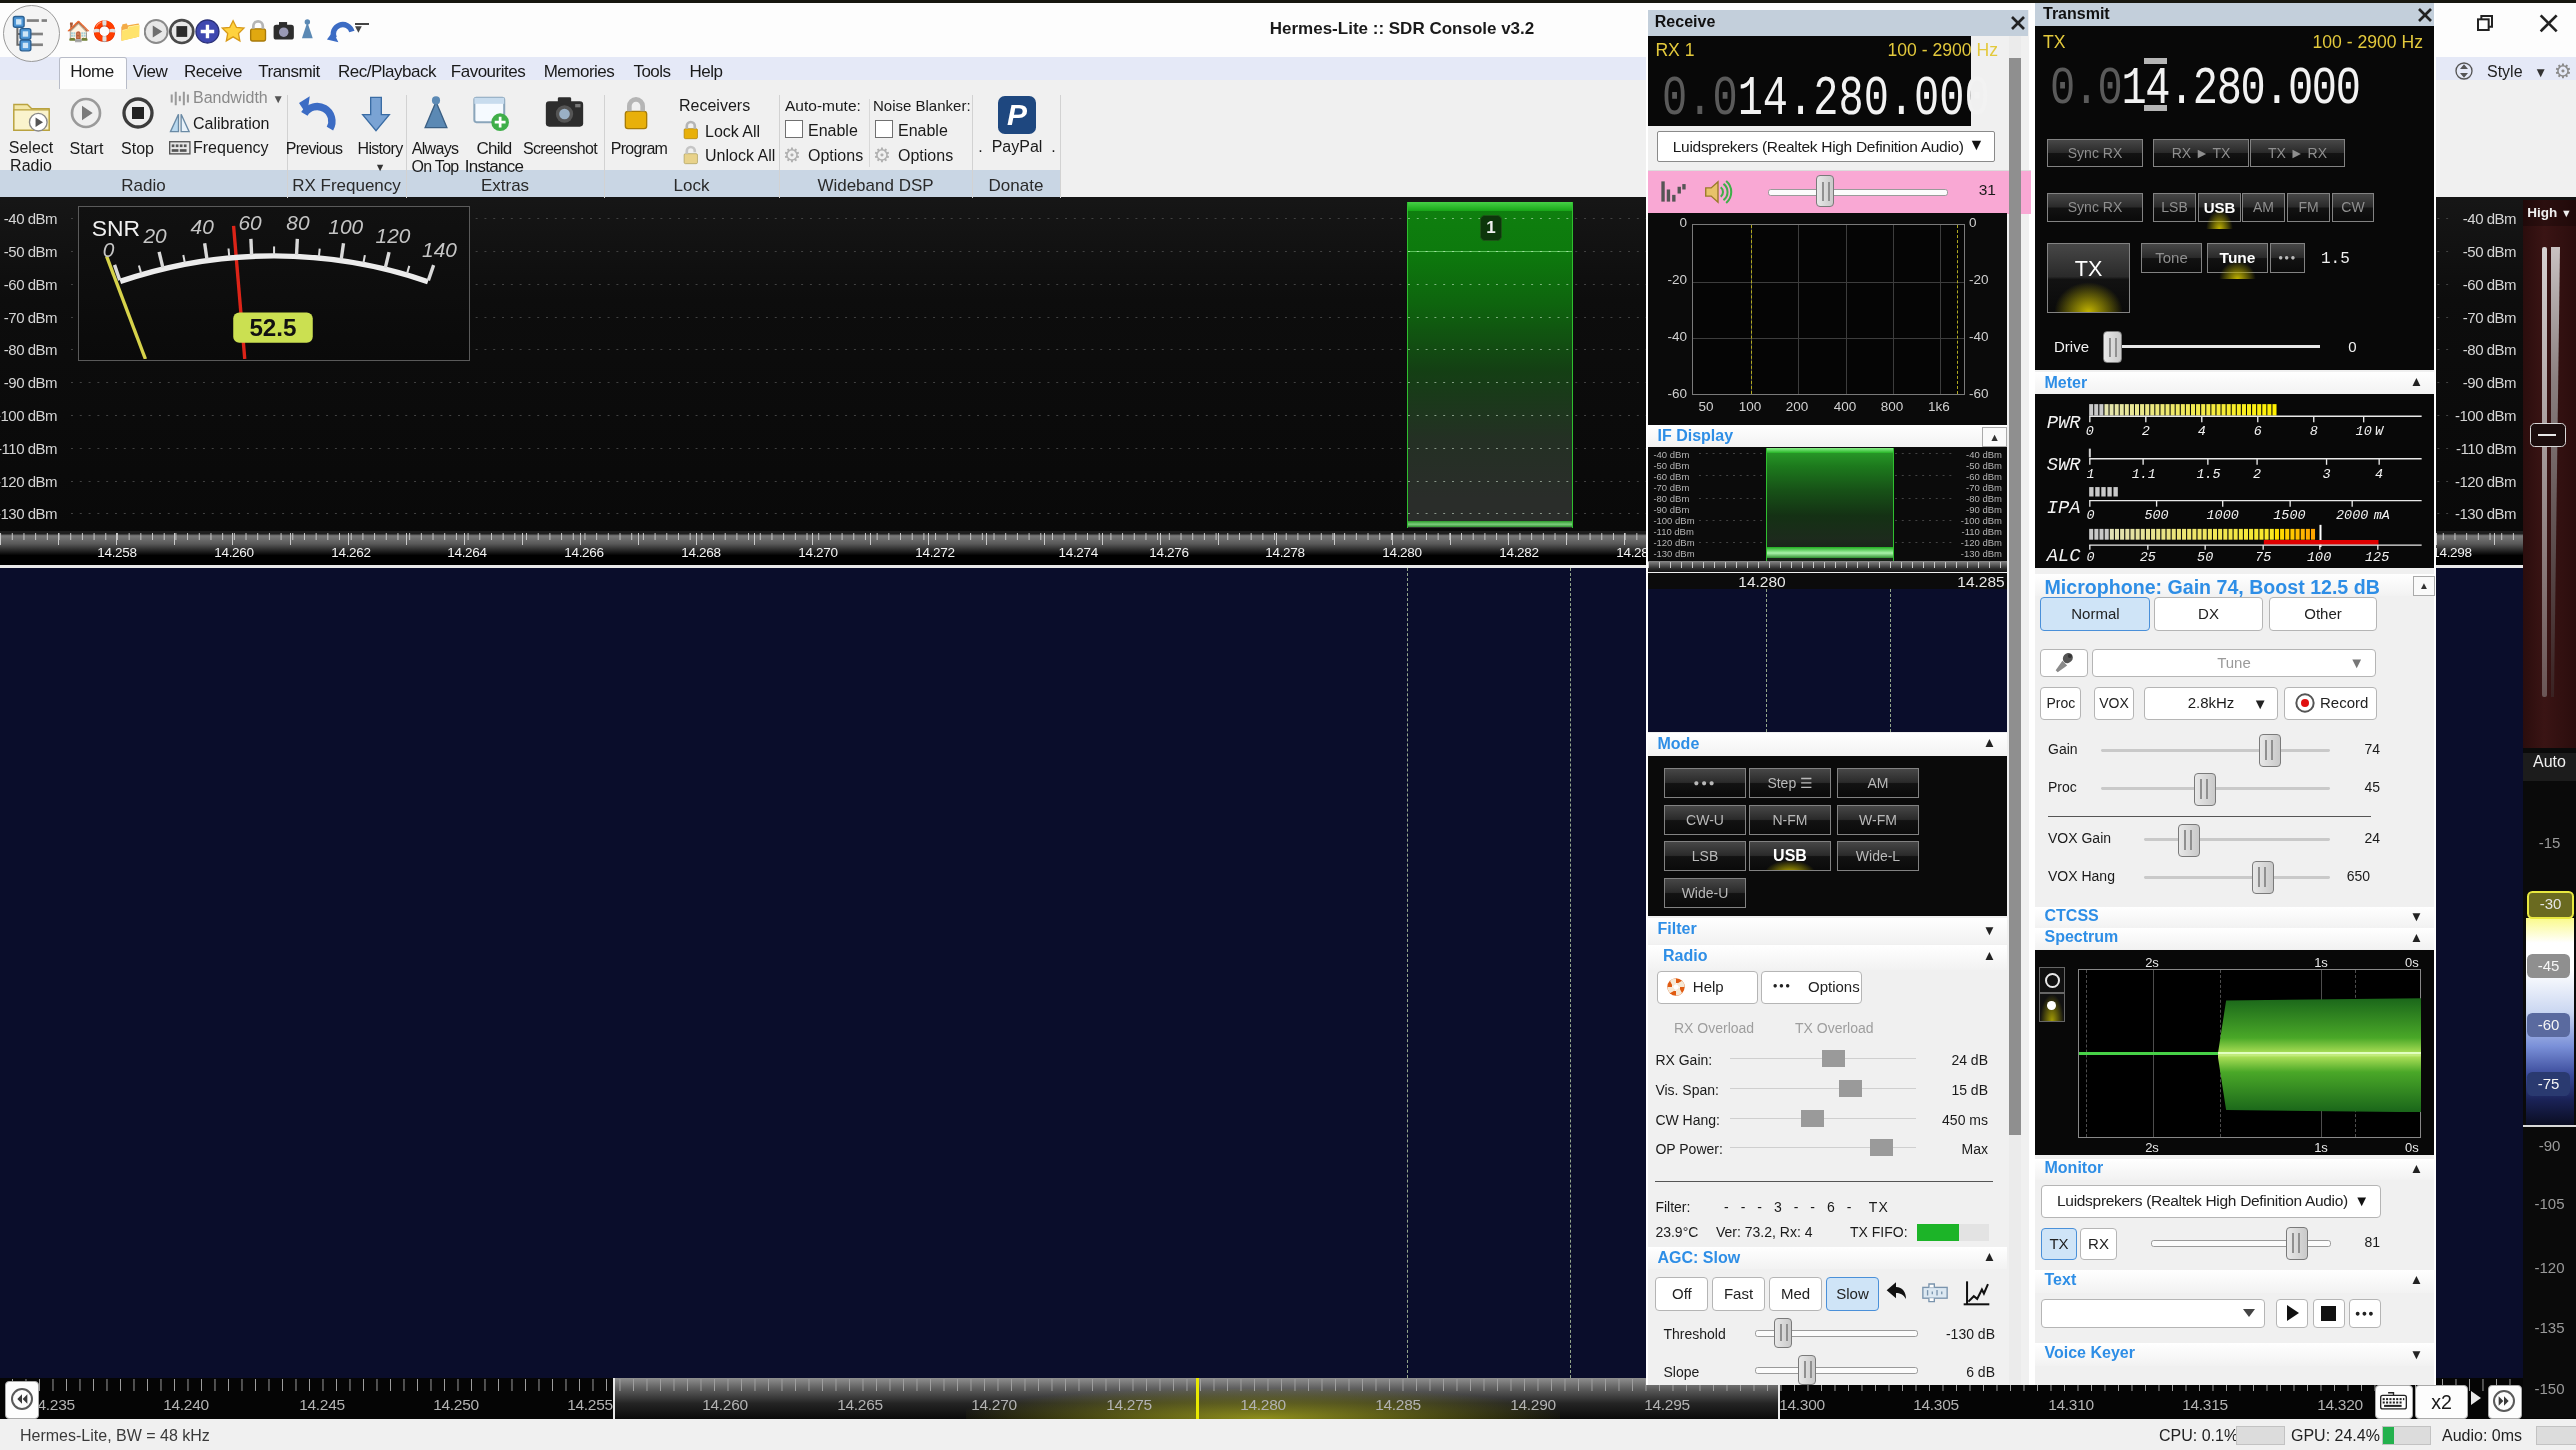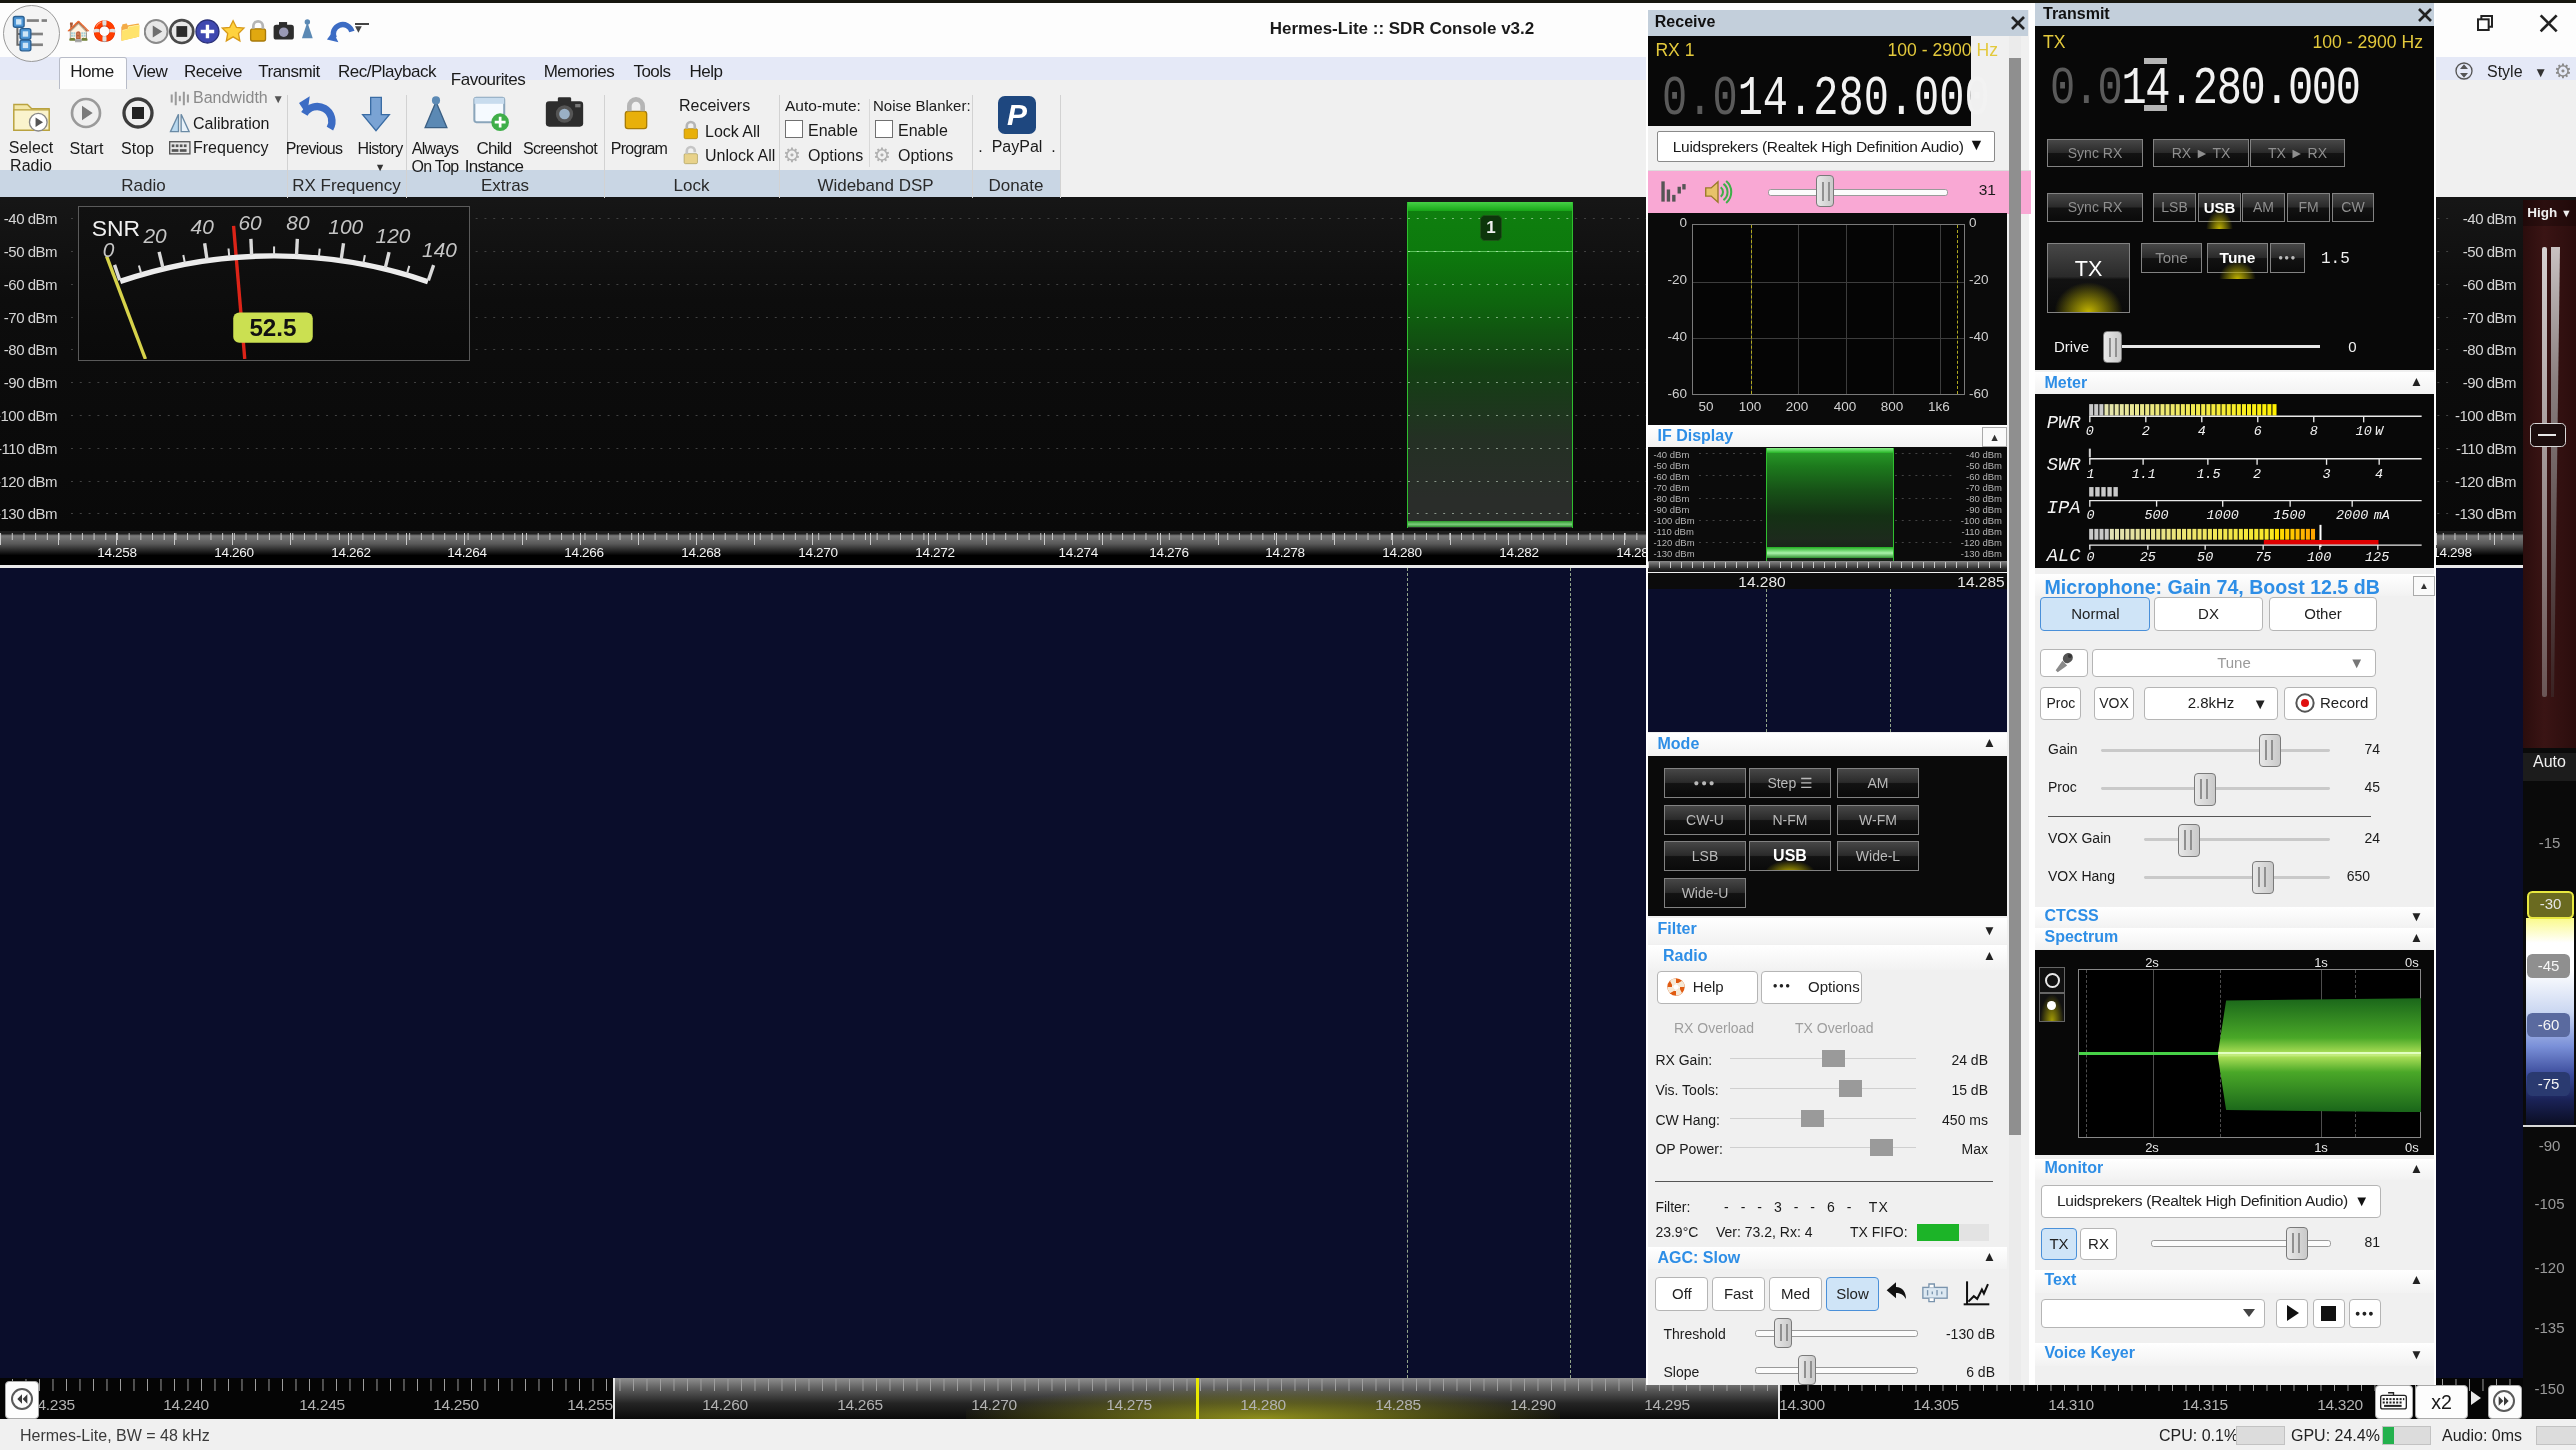--- a/index.html
+++ b/index.html
@@ -116,21 +116,21 @@
 <div class="abs" style="left:2536px;top:6.8px;width:40px;height:17.6px;background:#dcdcdc;border:0.7px solid #c2c2c2;"></div>
 </div>
 
 <div class="abs" style="left:59px;top:57px;width:66px;height:31px;background:#fdfdfd;border:0.7px solid #b8bcc8;border-bottom:none;border-radius:2.7px 2.7px 0 0;"></div>
 <div class="abs" style="left:0;top:62px;width:756px;height:28px;color:#1a1a1a;font-size:17px;letter-spacing:-0.5px;">
 <span class="abs" style="left:92px;transform:translateX(-50%);">Home</span>
 <span class="abs" style="left:150px;transform:translateX(-50%);">View</span>
 <span class="abs" style="left:213px;transform:translateX(-50%);">Receive</span>
 <span class="abs" style="left:289px;transform:translateX(-50%);">Transmit</span>
 <span class="abs" style="left:387px;transform:translateX(-50%);">Rec/Playback</span>
-<span class="abs" style="left:488px;transform:translateX(-50%);margin-top:8px;">Favourites</span>
+<span class="abs" style="left:488px;transform:translateX(-50%);">Favourites</span>
 <span class="abs" style="left:579px;transform:translateX(-50%);">Memories</span>
 <span class="abs" style="left:652px;transform:translateX(-50%);">Tools</span>
 <span class="abs" style="left:706px;transform:translateX(-50%);">Help</span>
 </div>
 
 <div class="abs" style="left:287px;top:95px;width:1.4px;height:103px;background:#d2d2d2;"></div>
 <div class="abs" style="left:406px;top:95px;width:1.4px;height:103px;background:#d2d2d2;"></div>
 <div class="abs" style="left:604px;top:95px;width:1.4px;height:103px;background:#d2d2d2;"></div>
 <div class="abs" style="left:779px;top:95px;width:1.4px;height:103px;background:#d2d2d2;"></div>
 <div class="abs" style="left:972px;top:95px;width:1.4px;height:103px;background:#d2d2d2;"></div>
@@ -606,21 +606,21 @@
 <div class="wbtn" style="left:113px;top:961px;width:99px;height:31px;">
 <div class="abs" style="left:10.8px;top:9.5px;font-size:8px;letter-spacing:1.4px;">●●●</div>
 <div class="abs" style="left:46px;top:6px;font-size:15px;">Options</div>
 </div>
 <div class="abs" style="left:26px;top:1010px;color:#9e9e9e;font-size:14px;">RX Overload</div>
 <div class="abs" style="left:147px;top:1010px;color:#9e9e9e;font-size:14px;">TX Overload</div>
 <div class="row" style="left:7.4px;top:1042px;">RX Gain:</div>
 <div class="abs" style="left:82px;top:1048px;width:186px;height:1.4px;background:#cfcfcf;"></div>
 <div class="abs" style="left:174px;top:1040px;width:23px;height:17.6px;background:#9a9a9a;"></div>
 <div class="row" style="left:262px;top:1042px;width:78px;text-align:right;">24 dB</div>
-<div class="row" style="left:7.4px;top:1072px;">Vis. Tools:</div>
+<div class="row" style="left:7.4px;top:1072px;">Vis. Span:</div>
 <div class="abs" style="left:82px;top:1078px;width:186px;height:1.4px;background:#cfcfcf;"></div>
 <div class="abs" style="left:191px;top:1070px;width:23px;height:17.6px;background:#9a9a9a;"></div>
 <div class="row" style="left:262px;top:1072px;width:78px;text-align:right;">15 dB</div>
 <div class="row" style="left:7.4px;top:1102px;">CW Hang:</div>
 <div class="abs" style="left:82px;top:1108px;width:186px;height:1.4px;background:#cfcfcf;"></div>
 <div class="abs" style="left:153px;top:1100px;width:23px;height:17.6px;background:#9a9a9a;"></div>
 <div class="row" style="left:262px;top:1102px;width:78px;text-align:right;">450 ms</div>
 <div class="row" style="left:7.4px;top:1131px;">OP Power:</div>
 <div class="abs" style="left:82px;top:1137px;width:186px;height:1.4px;background:#cfcfcf;"></div>
 <div class="abs" style="left:222px;top:1129px;width:23px;height:17.6px;background:#9a9a9a;"></div>

